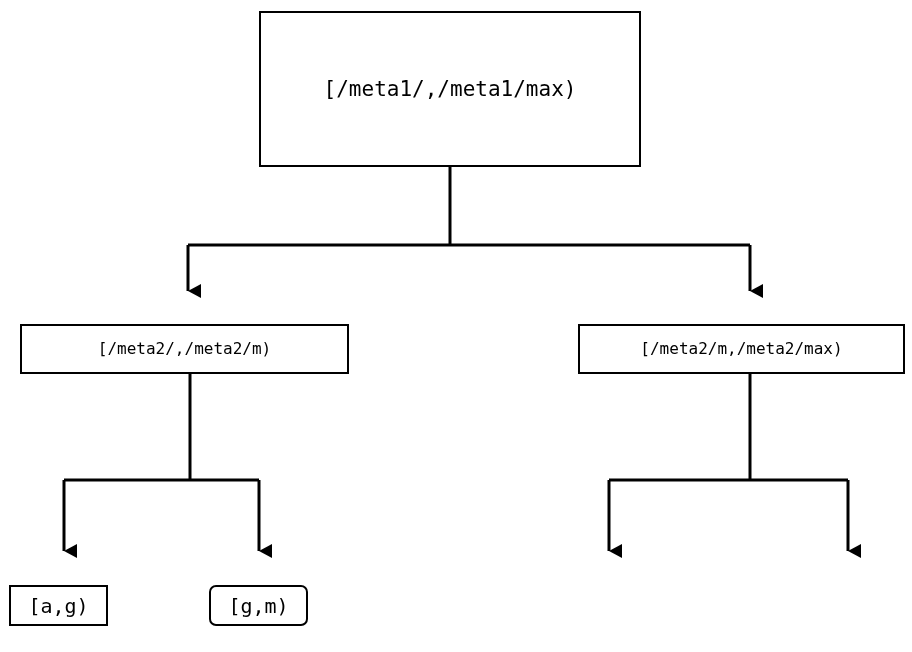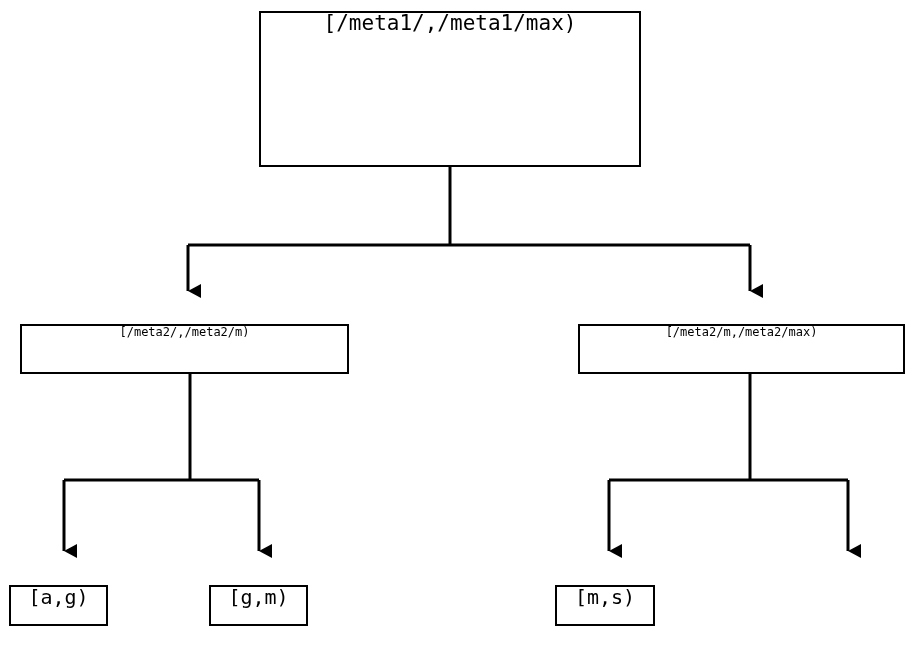--- a/index.html
+++ b/index.html
@@ -24,21 +24,21 @@
     top: 0;
     width: 912px;
     height: 652px;
   }
   .node {
     position: absolute;
     box-sizing: border-box;
     background: #ffffff;
     border: 2px solid #000000;
     display: flex;
-    align-items: flex-start;
+    align-items: center;
     justify-content: center;
     color: #000000;
     white-space: pre;
   }
   .node-label {
     white-space: pre;
     line-height: 1;
   }
   
   #node-root {
@@ -55,28 +55,28 @@
     width: 329px;
     height: 50px;
   }
   #node-right-mid {
     left: 578px;
     top: 324px;
     width: 327px;
     height: 50px;
   }
   #node-left-mid .node-label,
-  #node-right-mid .node-label { font-size: 12px; }
+  #node-right-mid .node-label { font-size: 16px; }
   
   .leaf {
     top: 585px;
     height: 41px;
   }
   #node-leaf-ag   { left: 9px;   width: 99px;  }
-  #node-leaf-gm   { left: 209px; width: 99px;  }
+  #node-leaf-gm   { left: 209px; width: 99px; border-radius: 7px;  }
   #node-leaf-ms   { left: 555px; width: 100px; }
   #node-leaf-smax { left: 778px; width: 127px; }
   .leaf .node-label { font-size: 20px; }
 </style>
 </head>
 <body>
 
 <div id="diagram-root">
 
   <svg id="edge-layer" width="912" height="652" viewBox="0 0 912 652" xmlns="http://www.w3.org/2000/svg">
@@ -117,18 +117,15 @@
   </div>
 
   <div class="node leaf" id="node-leaf-ag">
     <span class="node-label">[a,g)</span>
   </div>
 
   <div class="node leaf" id="node-leaf-gm">
     <span class="node-label">[g,m)</span>
   </div>
 
-  <div class="node leaf" id="node-leaf-ms">
-    <span class="node-label">[m,s)</span>
-  </div>
 
 
 </div>
 
 </body></html>

